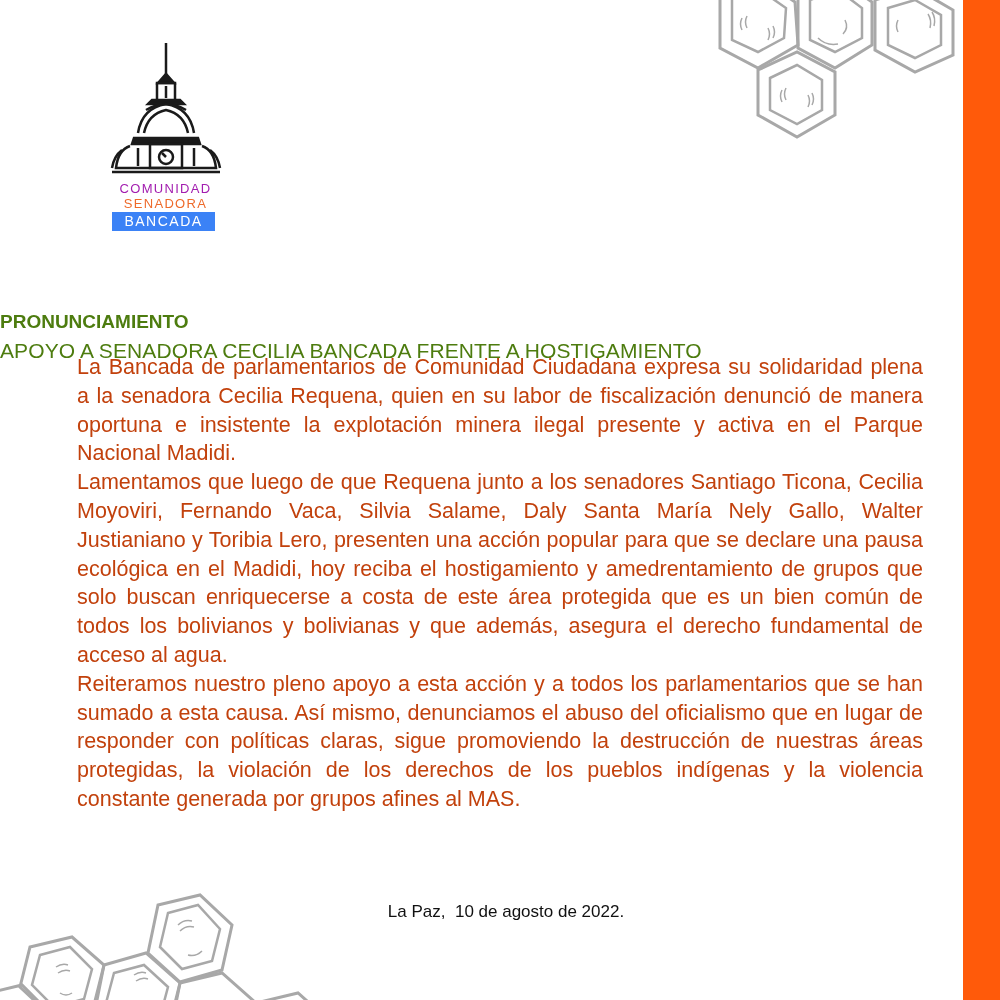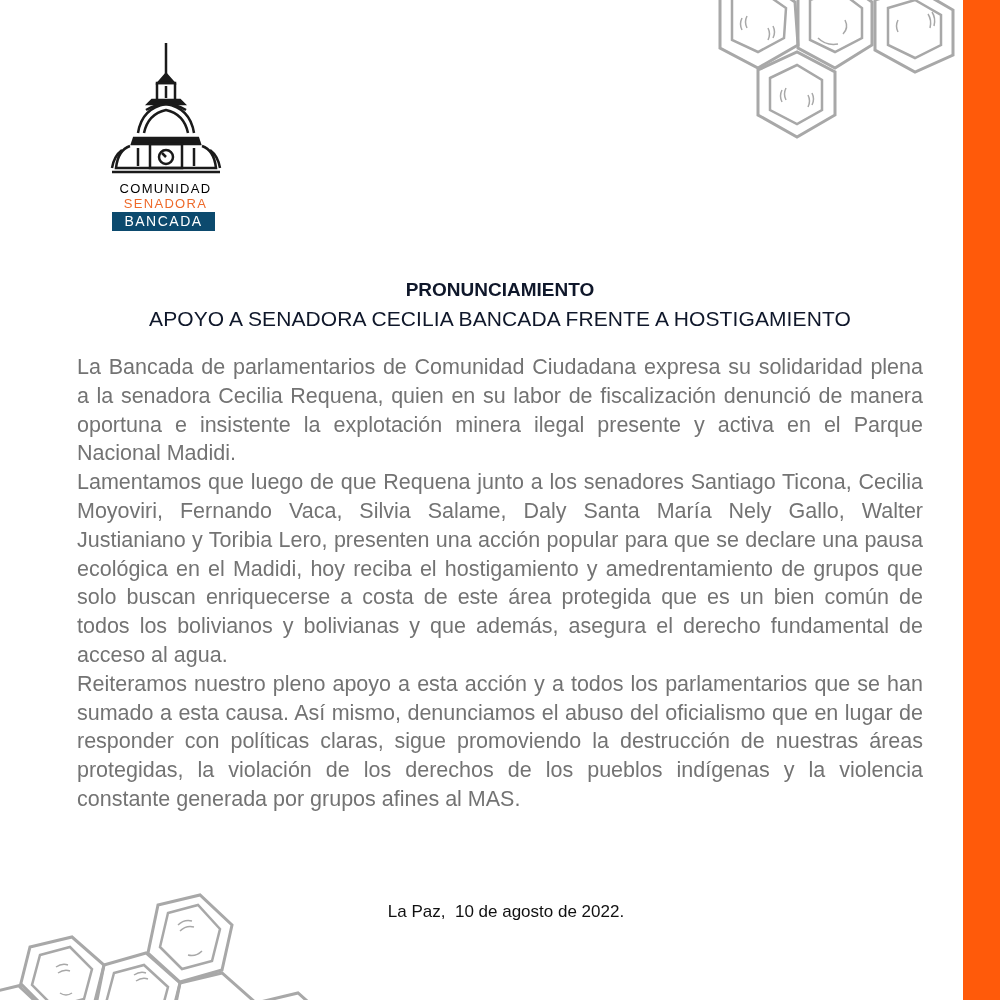--- a/index.html
+++ b/index.html
@@ -3,27 +3,27 @@
 <meta charset="utf-8">
 <style>
   html, body { margin:0; padding:0; }
   body { width:1000px; height:1000px; background:#ffffff; position:relative; overflow:hidden;
          font-family: "Liberation Sans", "DejaVu Sans", sans-serif; }
   .orange-bar { position:absolute; left:963px; top:0; width:37px; height:1000px; background:#ff5a0a; }
   .hex-top { position:absolute; left:700px; top:0; width:260px; height:140px; }
   .hex-bottom { position:absolute; left:0; top:875px; width:340px; height:125px; }
   .logo { position:absolute; left:108px; top:38px; width:115px; height:190px; }
   .logo svg { display:block; }
-  .logo-text1 { position:absolute; left:0; top:143px; width:115px; text-align:center; font-size:13px; letter-spacing:1.3px; color:#000000; }
+  .logo-text1 { position:absolute; left:0; top:143px; width:115px; text-align:center; font-size:13px; letter-spacing:1.3px; color:#a21caf; }
   .logo-text2 { position:absolute; left:0; top:158px; width:115px; text-align:center; font-size:13px; letter-spacing:1.3px; color:#ee6a2a; }
-  .logo-text3 { position:absolute; left:4px; top:174px; width:103px; height:19px; background:#0c4a6e; color:#fff; text-align:center; font-size:14px; letter-spacing:1.5px; line-height:19px; }
-  .title { position:absolute; left:0; width:1000px; text-align:center; color:#0f172a; }
+  .logo-text3 { position:absolute; left:4px; top:174px; width:103px; height:19px; background:#3b82f6; color:#fff; text-align:center; font-size:14px; letter-spacing:1.5px; line-height:19px; }
+  .title { position:absolute; left:0; width:1000px; text-align:left; color:#4d7c0f;margin-top:32px; }
   .t1 { top:279px; font-size:19px; font-weight:bold; }
   .t2 { top:307px; font-size:21px; letter-spacing:0.1px; }
-  .body { position:absolute; left:77px; top:353px; width:846px; font-size:21.5px; line-height:28.8px; color:#737373; text-align:justify; }
+  .body { position:absolute; left:77px; top:353px; width:846px; font-size:21.5px; line-height:28.8px; color:#c2410c; text-align:justify; }
   .body p { margin:0; }
   .date { position:absolute; left:0; width:1012px; top:902px; text-align:center; font-size:17px; color:#111; }
 </style>
 </head>
 <body>
 
 <div class="orange-bar"></div>
 
 <svg class="hex-top" viewBox="0 0 260 140">
   <g fill="none" stroke="#a8a8a8" stroke-width="3">

